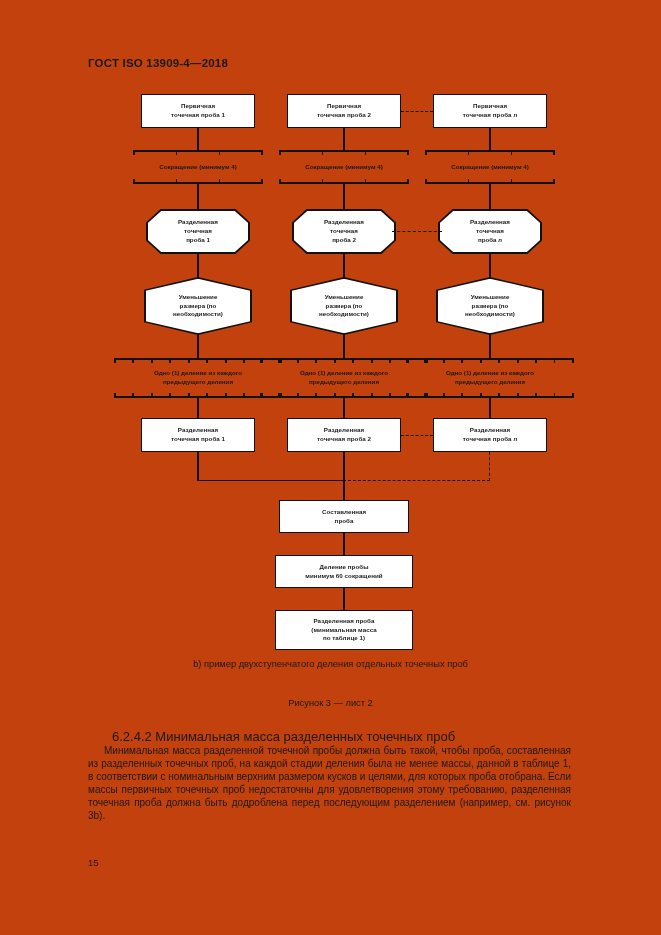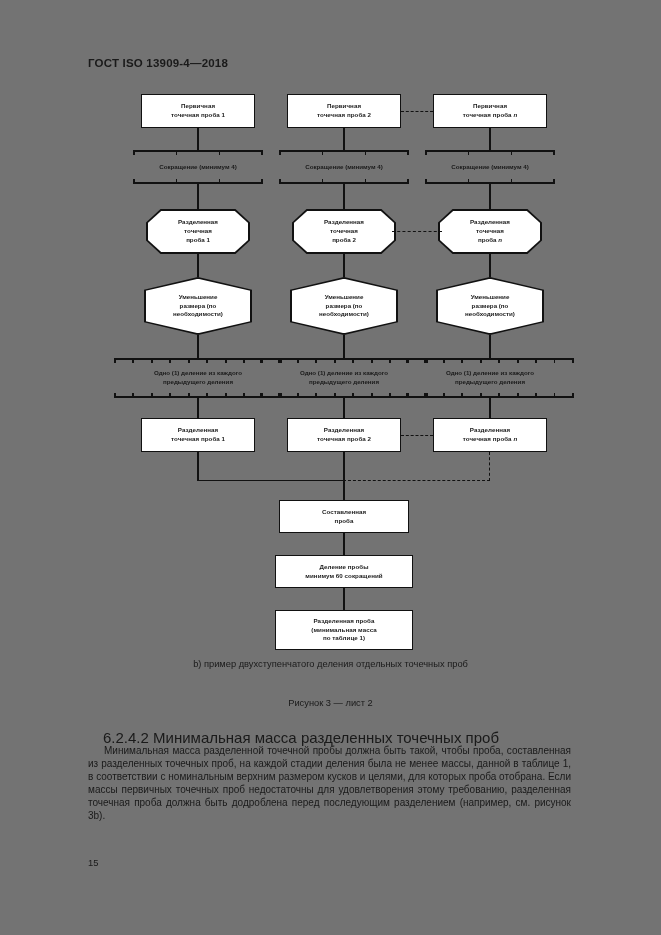--- a/index.html
+++ b/index.html
@@ -1,21 +1,21 @@
 <!DOCTYPE html>
 <html><head>
 <meta charset="utf-8">
 <style>
   html,body{margin:0;padding:0;background:#ffffff;}
   body{
     width:661px;height:935px;position:relative;overflow:hidden;
     font-family:"Liberation Sans", sans-serif;
     color:#1a1a1a;
   }
-  .page{position:absolute;inset:0;background:#737373;}
+  .page{position:absolute;inset:0;background:#c2410c;}
 
   
   .doc-header{
     position:absolute;left:88px;top:57px;
     font-size:11.5px;font-weight:bold;letter-spacing:0.2px;
     white-space:nowrap;
   }
 
   
   .figure{position:absolute;left:0;top:88px;width:661px;height:580px;}
@@ -90,22 +90,22 @@
     position:absolute;left:0;right:0;top:659px;text-align:center;
     font-size:9.3px;color:#1a1a1a;
   }
   .cap-fig{
     position:absolute;left:0;right:0;top:698px;text-align:center;
     font-size:9.3px;color:#1a1a1a;
   }
 
   
   .sec-head{
-    position:absolute;left:103px;top:729px;
-    font-size:15px;
+    position:absolute;left:112px;top:729px;
+    font-size:13px;
   }
   .para{
     position:absolute;left:88px;top:744px;width:483px;
     font-size:10px;line-height:13.1px;
     text-align:justify;text-indent:16px;
     color:#1a1a1a;
   }
   .folio{
     position:absolute;left:88px;top:857px;font-size:9.4px;
   }

